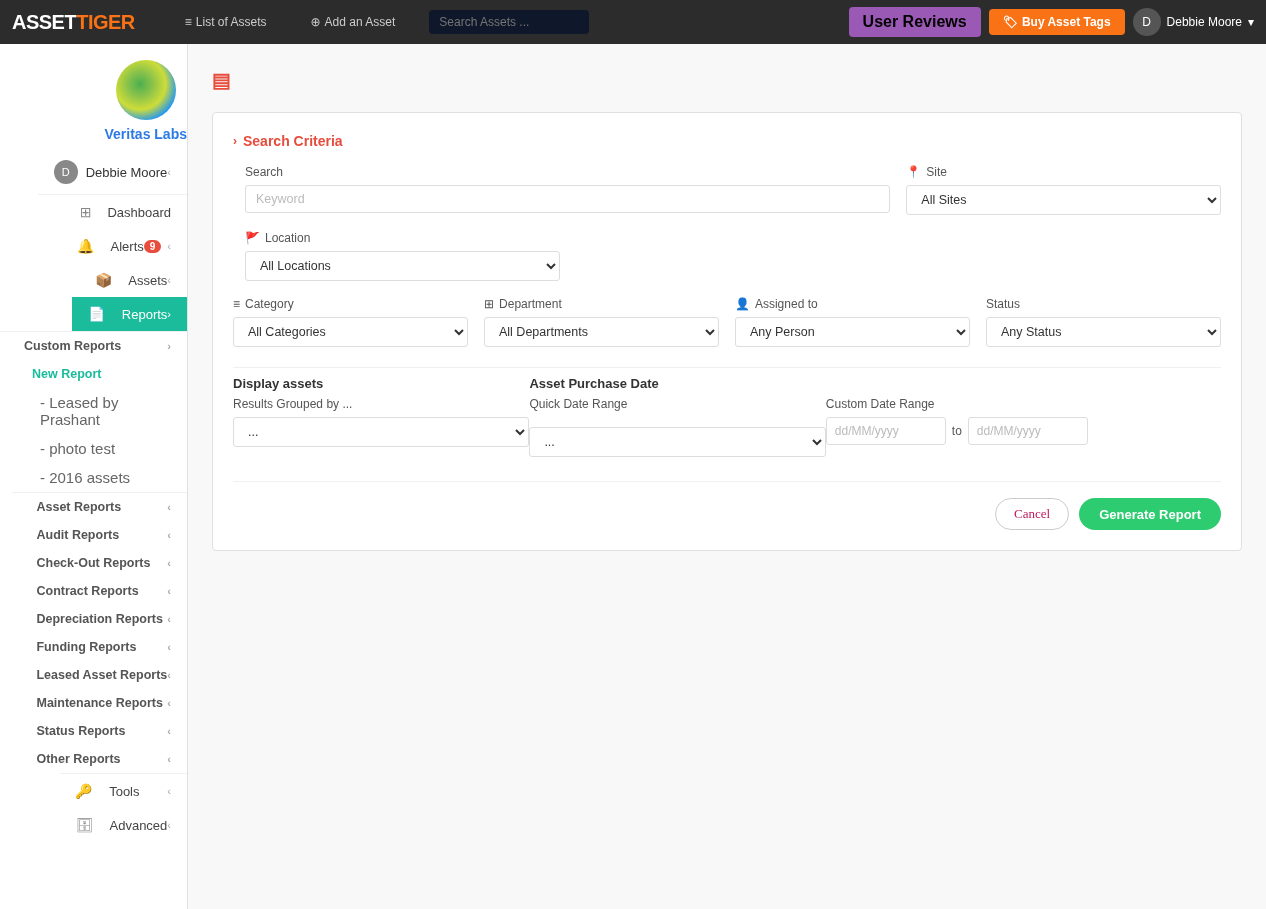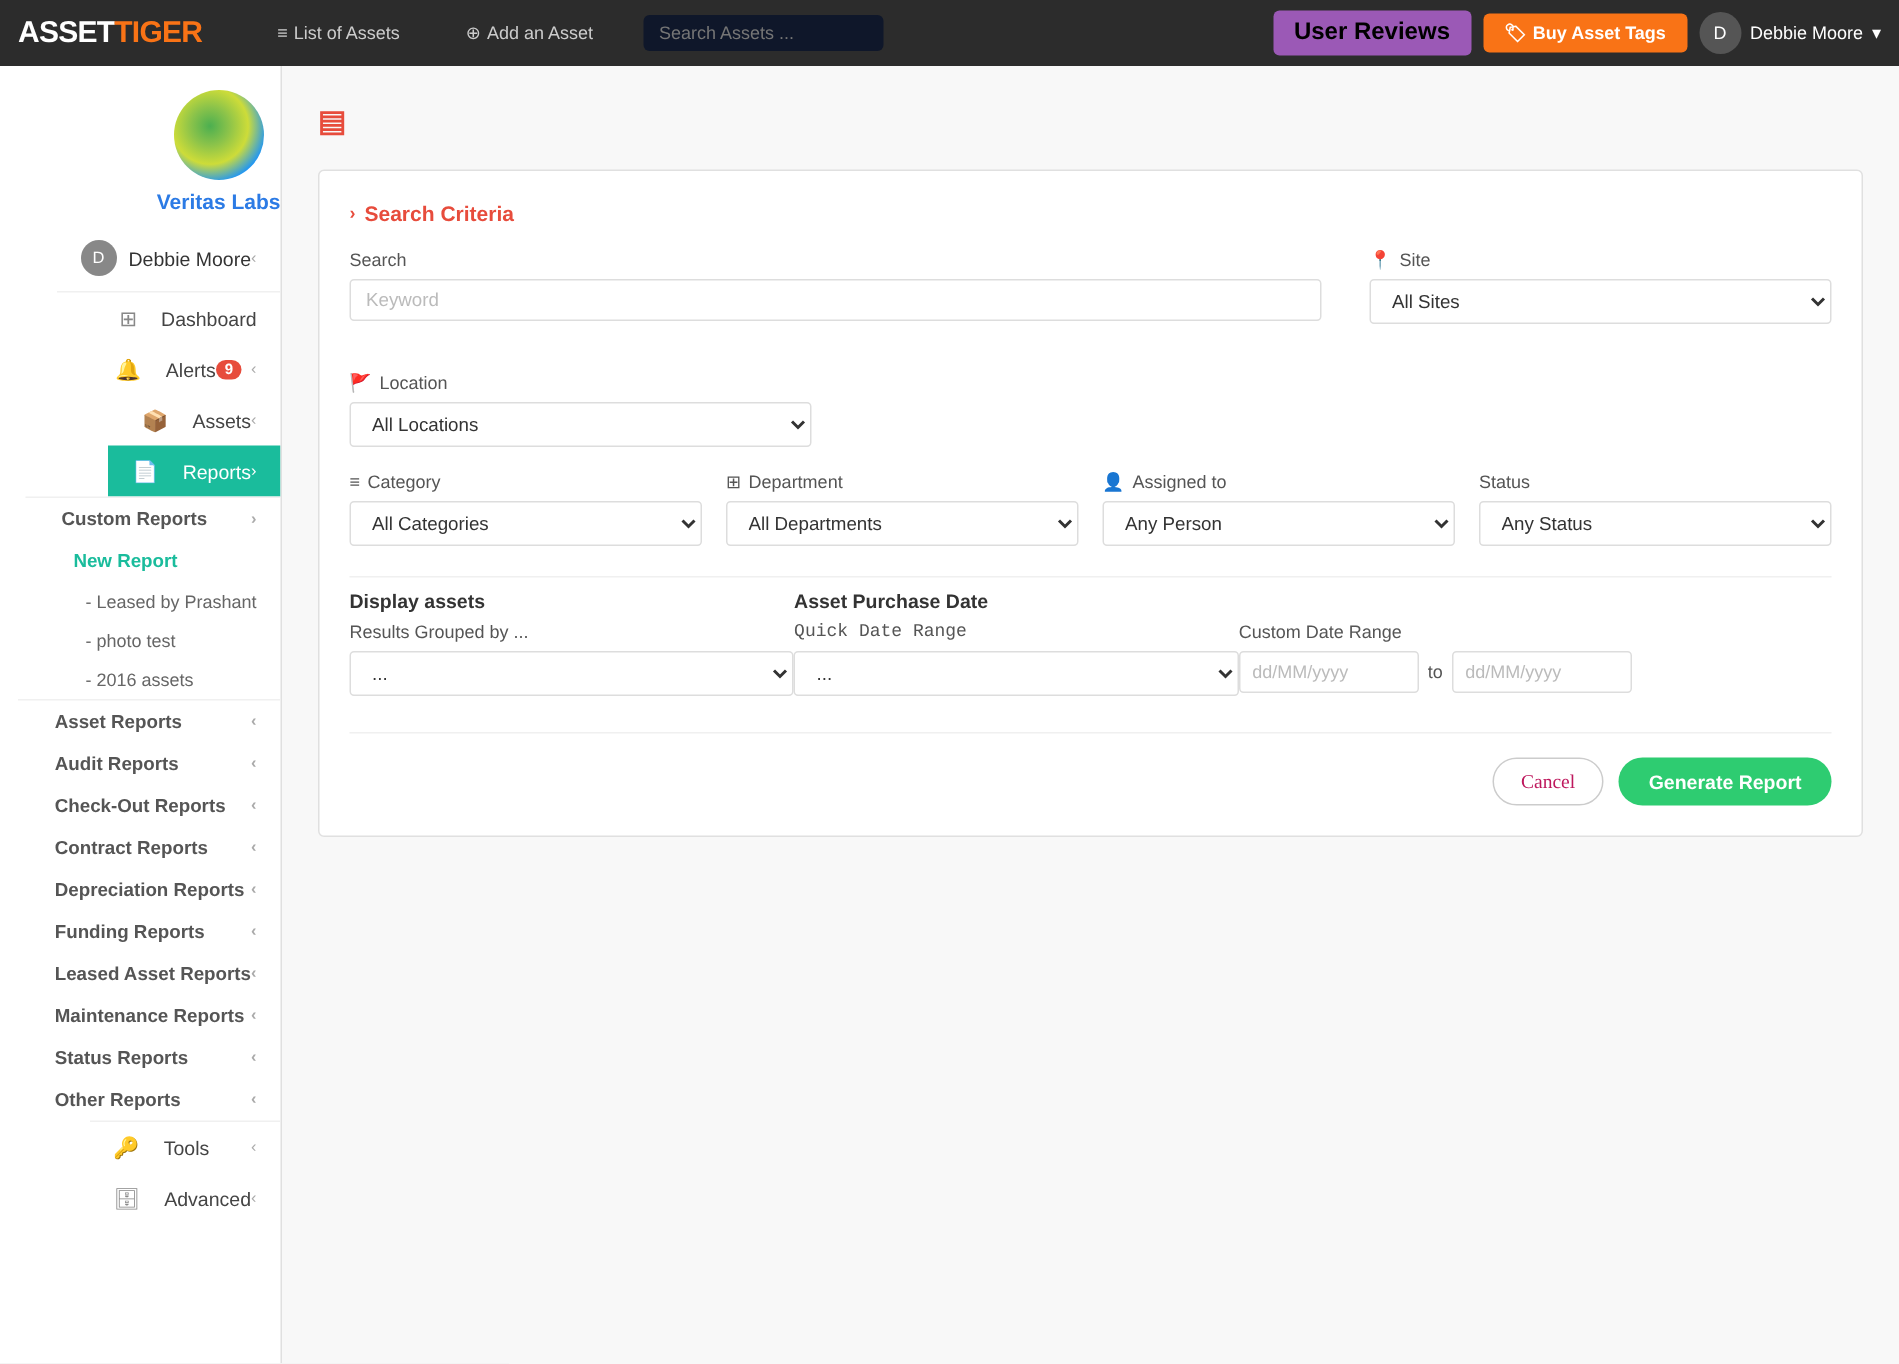--- a/index.html
+++ b/index.html
@@ -35,35 +35,35 @@
     .sidebar-item-icon { color: #888; margin-right: 8px; font-size: 14px; }
     .sidebar-item-label { display: flex; align-items: center; gap: 8px; }
     .badge { background: #e74c3c; color: white; border-radius: 10px; padding: 1px 6px; font-size: 10px; font-weight: 700; }
 
     .sidebar-item.active { background: #1abc9c; color: white; }
     .sidebar-item.active .sidebar-item-icon { color: white; }
     .sidebar-item.active .chevron { color: white; }
     .sub-menu-header { display: flex; align-items: center; justify-content: space-between; padding: 7px 16px 7px 24px; cursor: pointer; color: #555; font-size: 12.5px; font-weight: 600; }
     .sub-menu-item { padding: 7px 16px 7px 32px; cursor: pointer; color: #555; font-size: 12.5px; display: block; }
     .sub-menu-item.active-item { color: #1abc9c; font-weight: 600; }
-    .sub-sub-item { padding: 6px 16px 6px 40px; cursor: pointer; color: #666; font-size: 12px; display: block; }
+    .sub-sub-item { padding: 6px 16px 6px 40px; cursor: pointer; color: #666; font-size: 15px; display: block; }
 
     .sidebar-section { border-top: 1px solid #f0f0f0; }
 
     
     .main { flex: 1; overflow-y: auto; padding: 24px; background: #f8f8f8; }
     .page-title { font-size: 22px; font-weight: 600; color: #333; margin-bottom: 20px; display: flex; align-items: center; gap: 10px; }
     .page-title-icon { color: #e74c3c; font-size: 20px; }
 
     .card { background: white; border: 1px solid #e0e0e0; border-radius: 4px; padding: 20px; }
 
     .search-criteria-header { display: flex; align-items: center; gap: 6px; color: #e74c3c; font-weight: 600; font-size: 14px; margin-bottom: 16px; cursor: pointer; }
     .search-criteria-header .arrow { font-size: 12px; }
 
-    .form-grid { display: grid; grid-template-columns: 1fr 1fr 1fr; gap: 32px; margin-bottom: 16px; }
+    .form-grid { display: grid; grid-template-columns: 1fr 1fr 1fr; gap: 16px; margin-bottom: 16px; margin-left: 12px; }
     .form-group { display: flex; flex-direction: column; gap: 6px; }
     .form-group.wide { grid-column: 1 / 3; }
     .form-label { font-size: 12px; color: #555; font-weight: 500; display: flex; align-items: center; gap: 5px; }
     .form-control { border: 1px solid #ddd; border-radius: 3px; padding: 6px 10px; font-size: 12.5px; color: #333; background: white; width: 100%; outline: none; }
     select.form-control { appearance: auto; cursor: pointer; }
     input.form-control::placeholder { color: #bbb; }
     .display-row { display: grid; grid-template-columns: 1.5fr 1.5fr 2fr; gap: 0; align-items: start; }
     .section-label { font-size: 13px; font-weight: 700; color: #333; margin-bottom: 6px; }
     .date-range-row { display: flex; align-items: center; gap: 6px; }
     .date-input { border: 1px solid #ddd; border-radius: 3px; padding: 6px 8px; font-size: 12px; color: #999; background: white; width: 120px; }
@@ -304,21 +304,21 @@
       <div class="display-row">
         <div>
           <div class="section-label">Display assets</div>
           <div class="form-label" style="margin-bottom:6px;">Results Grouped by ...</div>
           <select class="form-control">
             <option>...</option>
           </select>
         </div>
         <div>
           <div class="section-label">Asset Purchase Date</div>
-          <div class="form-label" style="margin-bottom:6px;font-family:Liberation Mono, monospace;">Quick Date Range</div>
+          <div class="form-label" style="margin-bottom:16px;">Quick Date Range</div>
           <select class="form-control">
             <option>...</option>
           </select>
         </div>
         <div>
           <div class="section-label" style="visibility:hidden;">x</div>
           <div class="form-label" style="margin-bottom:6px;">Custom Date Range</div>
           <div class="date-range-row">
             <input class="date-input form-control" type="text" placeholder="dd/MM/yyyy" style="">
             <span class="to-label">to</span>

